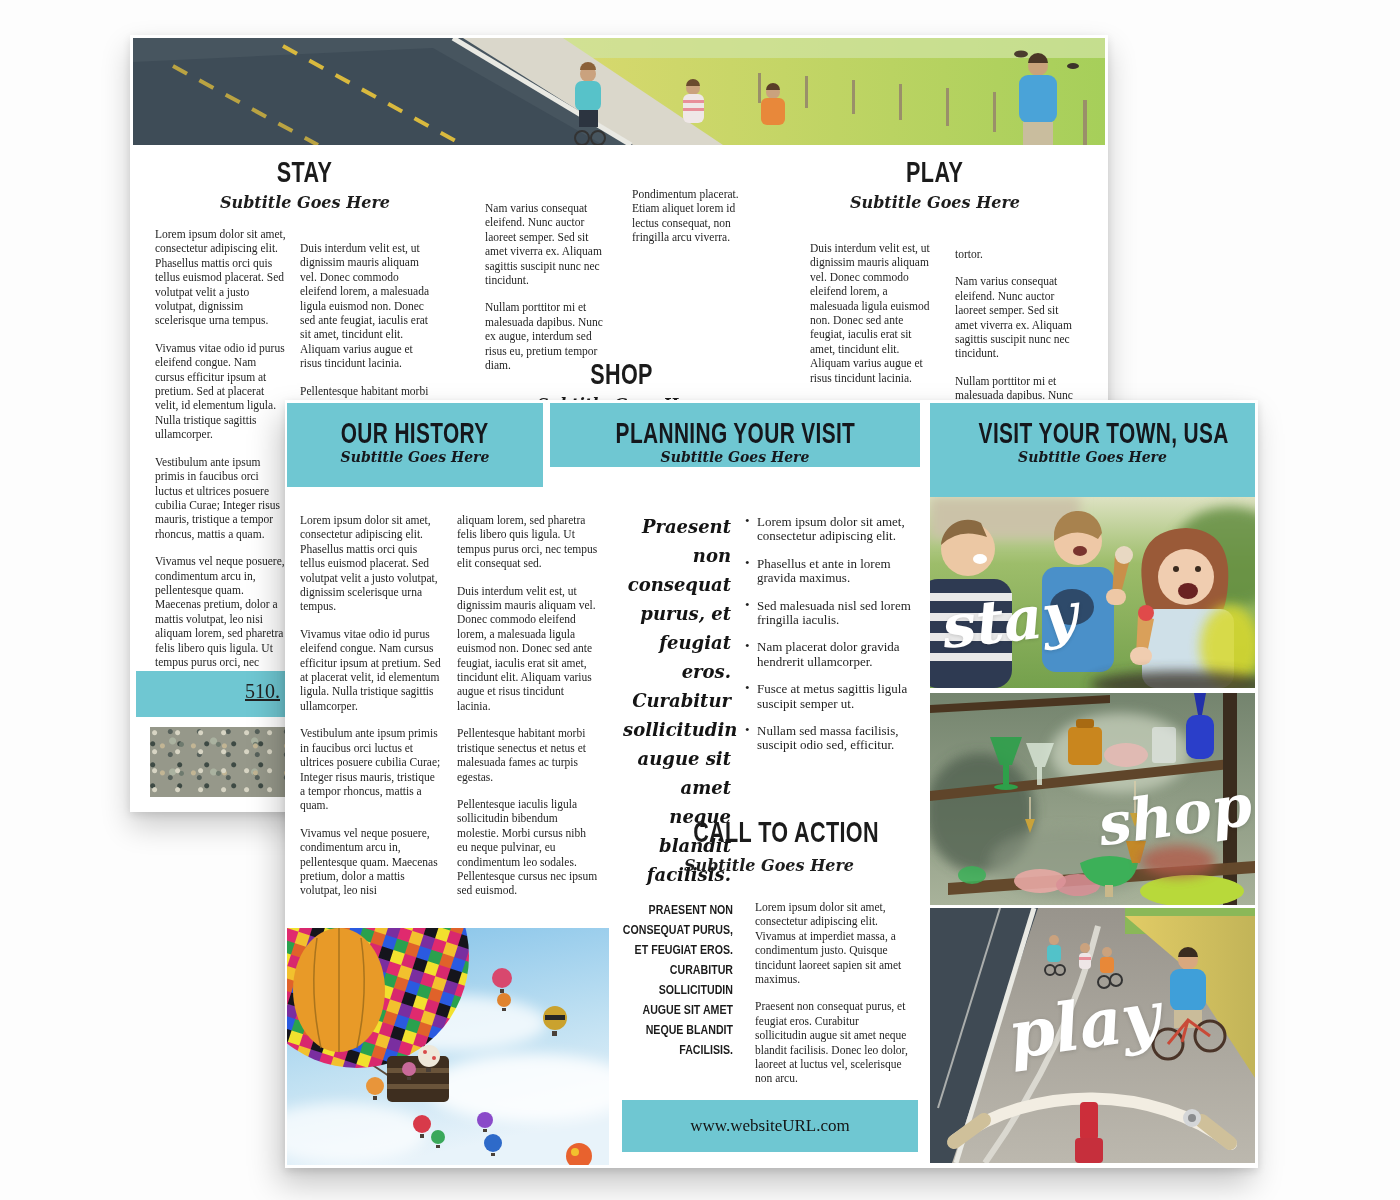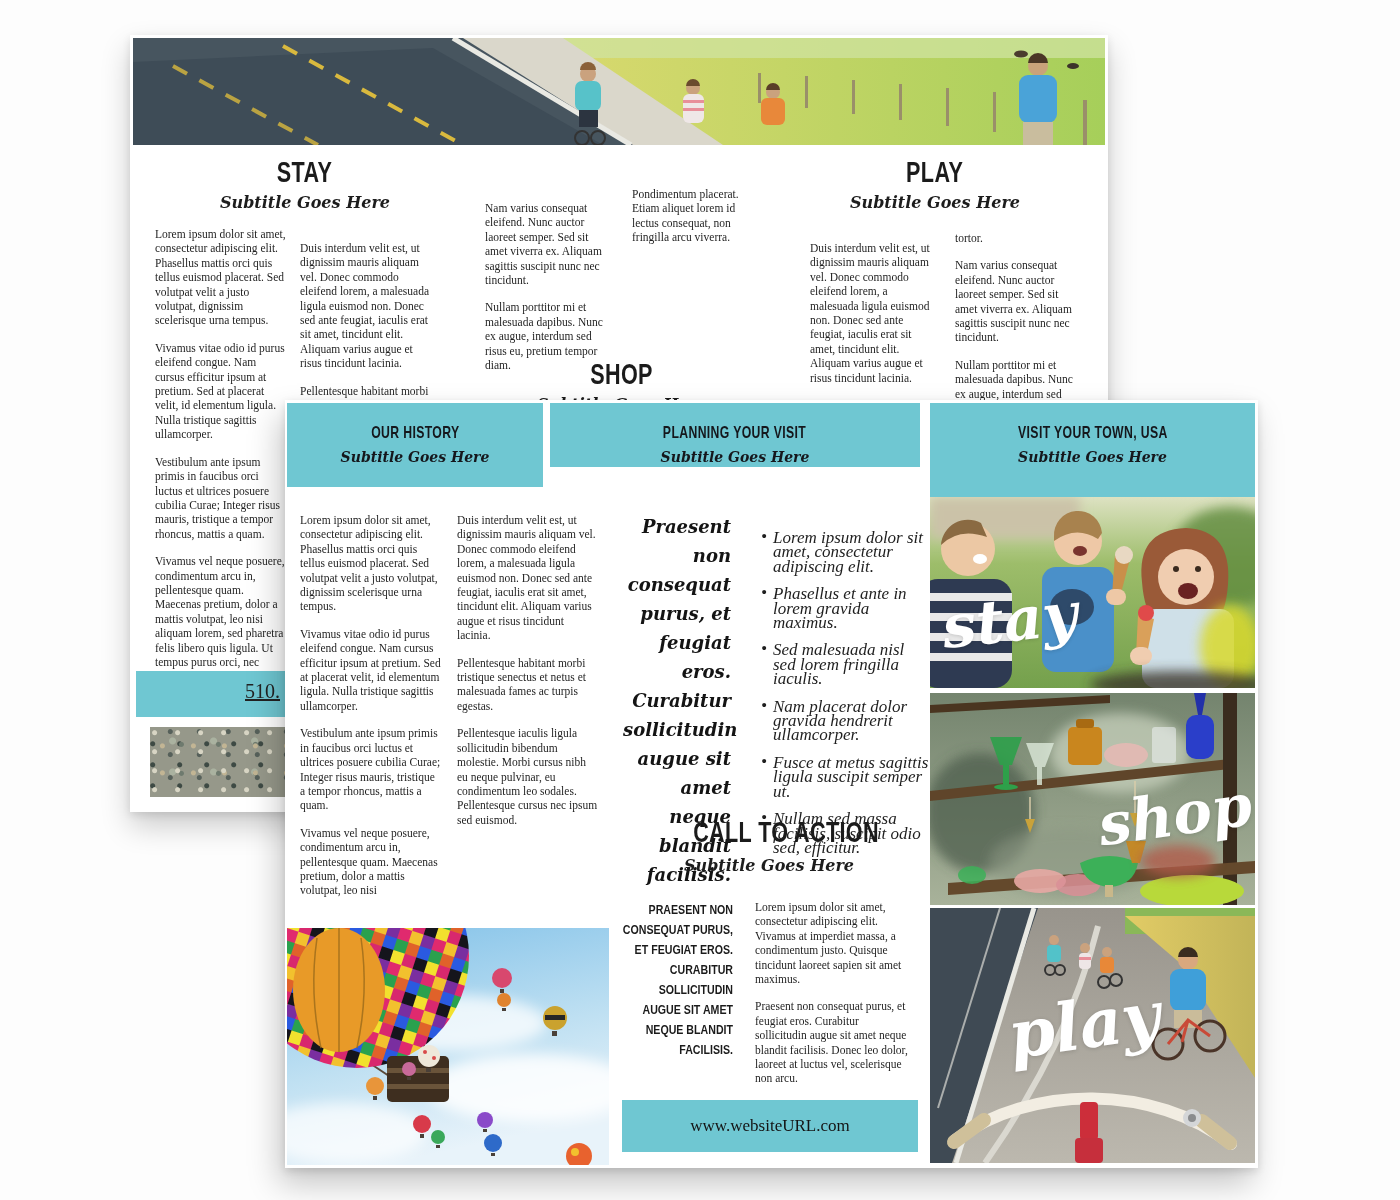--- a/index.html
+++ b/index.html
@@ -18,24 +18,24 @@
   .script{font-family:"DejaVu Serif",serif;font-style:italic;font-weight:700;color:#1d1d1d;}
   .panel-head{text-align:center;}
   .panel-head .title{font-size:30px;line-height:34px;}
   .panel-head .sub{font-size:16px;margin-top:4px;}
   
   .col{font-size:11.5px;line-height:14.4px;text-align:left;}
   .col p{margin:0 0 13px 0;}
   
   .teal{background:#6fc7d2;}
   .fold-head{text-align:center;}
-  .fold-head .title{font-size:17px;line-height:26px;margin-top:17px;color:#15171c;}
+  .fold-head .title{font-size:29px;line-height:26px;margin-top:17px;color:#15171c;}
   .fold-head .sub{font-size:14px;margin-top:3px;color:#15171c;}
   
-  .bullets{list-style:none;margin:16px;padding:0;font-size:17px;line-height:14.4px;font-style:italic;}
+  .bullets{list-style:none;margin:0;padding:0;font-size:13px;line-height:14.4px;}
   .bullets li{position:relative;padding-left:12px;margin:0 0 13px 0;}
   .bullets li:before{content:"\2022";position:absolute;left:0;top:-1px;}
   .quote{font-family:"DejaVu Serif",serif;font-style:italic;font-weight:700;
     font-size:18px;line-height:29px;text-align:right;color:#141414;}
   .cta-lead{font-family:"Liberation Sans",sans-serif;font-weight:700;font-size:12.5px;
     line-height:20px;text-transform:uppercase;text-align:right;color:#1b1b1b;
     transform:scaleX(.85);transform-origin:right top;}
   .photo{overflow:hidden;}
   .photo svg{display:block;width:100%;height:100%;}
   .overlay-script{position:absolute;font-family:"DejaVu Serif",serif;font-style:italic;
@@ -144,21 +144,21 @@
     </div>
 
     <div class="abs panel-head" style="left:650px;top:120px;width:310px;">
       <div class="big-head title"><span class="cond">PLAY</span></div>
       <div class="script sub">Subtitle Goes Here</div>
     </div>
     <div class="abs col" style="left:680px;top:206px;width:125px;">
       <p>Duis interdum velit est, ut dignissim mauris aliquam vel. Donec commodo eleifend lorem, a malesuada ligula euismod non. Donec sed ante feugiat, iaculis erat sit amet, tincidunt elit. Aliquam varius augue et risus tincidunt lacinia.</p>
       <p>Pellentesque habitant morbi tristique senectus et netus et</p>
     </div>
-    <div class="abs col" style="left:825px;top:196px;width:125px;">
+    <div class="abs col" style="left:825px;top:212px;width:125px;">
       <p>tortor.</p>
       <p>Nam varius consequat eleifend. Nunc auctor laoreet semper. Sed sit amet viverra ex. Aliquam sagittis suscipit nunc nec tincidunt.</p>
       <p>Nullam porttitor mi et malesuada dapibus. Nunc ex augue, interdum sed risus eu, pretium tempor diam.</p>
     </div>
 
     <div class="abs teal" style="left:6px;top:636px;width:310px;height:46px;">
       <span class="abs phone-text" style="left:109px;top:9px;">510.</span>
     </div>
 
     <div class="abs photo gravel" style="left:20px;top:692px;width:330px;height:70px;">
@@ -181,20 +181,21 @@
       <div class="script sub">Subtitle Goes Here</div>
     </div>
 
     <div class="abs col" style="left:15px;top:113px;width:142px;">
       <p>Lorem ipsum dolor sit amet, consectetur adipiscing elit. Phasellus mattis orci quis tellus euismod placerat. Sed volutpat velit a justo volutpat, dignissim scelerisque urna tempus.</p>
       <p>Vivamus vitae odio id purus eleifend congue. Nam cursus efficitur ipsum at pretium. Sed at placerat velit, id elementum ligula. Nulla tristique sagittis ullamcorper.</p>
       <p>Vestibulum ante ipsum primis in faucibus orci luctus et ultrices posuere cubilia Curae; Integer risus mauris, tristique a tempor rhoncus, mattis a quam.</p>
       <p>Vivamus vel neque posuere, condimentum arcu in, pellentesque quam. Maecenas pretium, dolor a mattis volutpat, leo nisi</p>
     </div>
     <div class="abs col" style="left:172px;top:113px;width:142px;">
+      <p>aliquam lorem, sed pharetra felis libero quis ligula. Ut tempus purus orci, nec tempus elit consequat sed.</p>
       <p>Duis interdum velit est, ut dignissim mauris aliquam vel. Donec commodo eleifend lorem, a malesuada ligula euismod non. Donec sed ante feugiat, iaculis erat sit amet, tincidunt elit. Aliquam varius augue et risus tincidunt lacinia.</p>
       <p>Pellentesque habitant morbi tristique senectus et netus et malesuada fames ac turpis egestas.</p>
       <p>Pellentesque iaculis ligula sollicitudin bibendum molestie. Morbi cursus nibh eu neque pulvinar, eu condimentum leo sodales. Pellentesque cursus nec ipsum sed euismod.</p>
     </div>
 
     <div class="abs photo" style="left:2px;top:528px;width:322px;height:237px;">
       <svg viewBox="0 0 322 237" preserveAspectRatio="none">
         <defs>
           <linearGradient id="gSky" x1="0" y1="0" x2="0.3" y2="1">
             <stop offset="0" stop-color="#7fc0e8"></stop>

